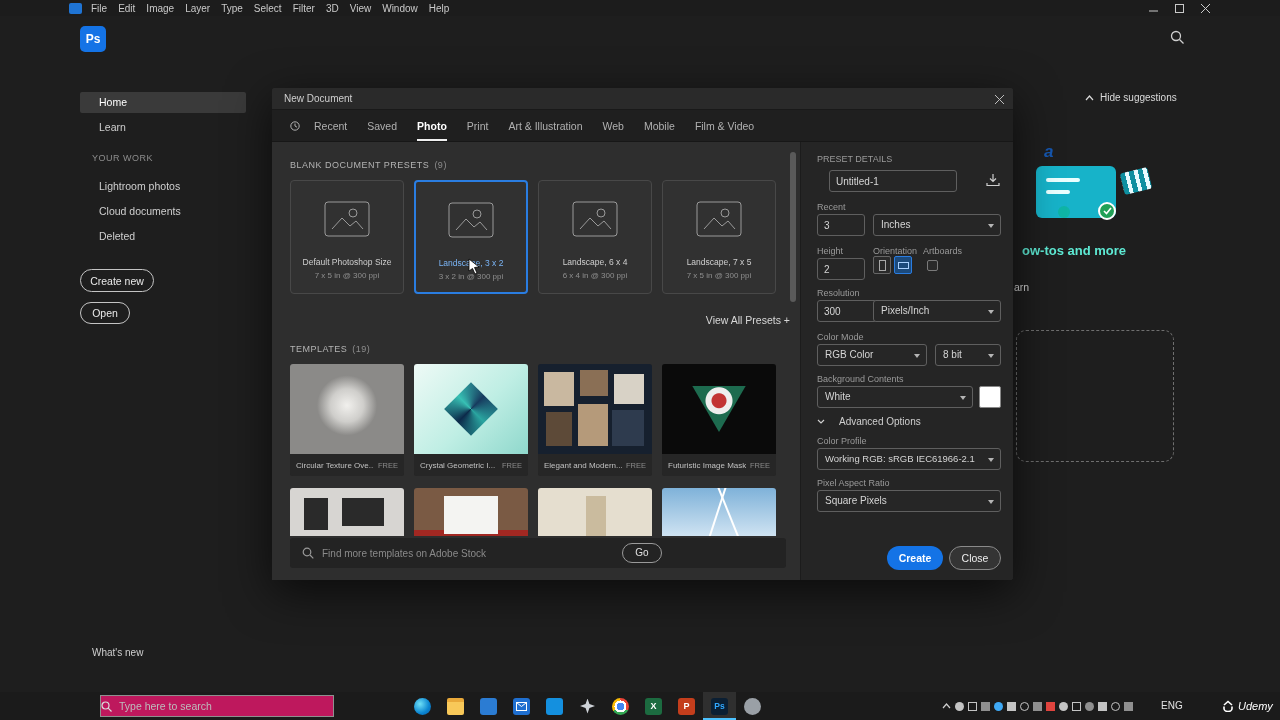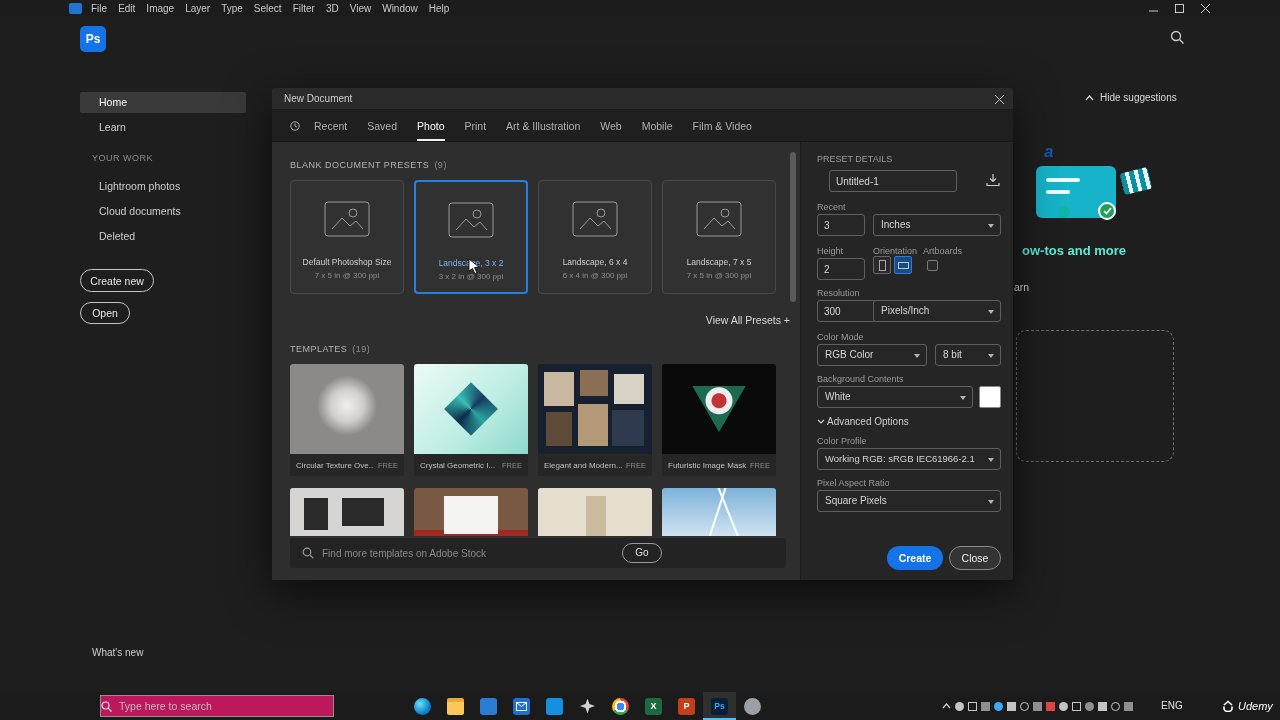--- a/index.html
+++ b/index.html
@@ -52,21 +52,21 @@
   .dialog { position:absolute; left:272px; top:88px; width:741px; height:492px; background:#2e2e2e;
             border-radius:3px; box-shadow:0 12px 45px rgba(0,0,0,.65); }
   .dlg-title { height:22px; background:#2a2a2a; border-bottom:1px solid #191919; display:flex;
                align-items:center; padding-left:12px; font-size:10px; color:#cfcfcf; position:relative;
                border-radius:3px 3px 0 0; }
   .dlg-close { position:absolute; right:6px; top:3px; width:16px; height:16px;
                display:flex; align-items:center; justify-content:center; }
   .tabstrip { height:32px; background:#1f1f1f; border-bottom:1px solid #171717; display:flex;
               align-items:stretch; padding-left:18px; gap:20px; font-size:10.5px; color:#b0b0b0; }
   .tab { display:flex; align-items:center; gap:14px; border-bottom:2px solid transparent; padding-top:2px; }
-  .tab.active { color:#fff; border-bottom-color:#f0f0f0; }
+  .tab.active { color:#fff; border-bottom-color:#f0f0f0;font-weight:bold; }
 
   .content { position:absolute; left:0; top:54px; width:528px; height:438px; background:#2e2e2e; overflow:hidden; }
   .sec-head { position:absolute; left:18px; font-size:9px; color:#b3b3b3; letter-spacing:.5px; }
   .sec-head .cnt { color:#8d8d8d; margin-left:5px; }
 
   .preset-card { position:absolute; top:38px; width:114px; height:114px; background:#313131;
                  border:1px solid #484848; border-radius:4px; }
   .preset-card.selected { border:2px solid #2a7de1; }
   .ph-icon { position:absolute; top:20px; left:50%; transform:translateX(-50%); }
   .p-name { position:absolute; top:76px; left:0; width:100%; text-align:center; font-size:8.5px; color:#cfcfcf; }
@@ -129,21 +129,21 @@
         color:#d5d5d5; font-size:10px; line-height:20px; padding:0 16px 0 7px; white-space:nowrap; overflow:hidden; }
   .chev { position:absolute; right:6px; top:9px; width:0; height:0;
           border-left:3.5px solid transparent; border-right:3.5px solid transparent; border-top:4px solid #b5b5b5; }
   .orient { position:absolute; width:18px; height:18px; border:1px solid #666; border-radius:2px;
             background:#2a2a2a; display:flex; align-items:center; justify-content:center; }
   .orient .pg { border:1px solid #a8a8a8; }
   .orient.sel { border-color:#2a7de1; background:#1c4a7c; }
   .orient.sel .pg { border-color:#a8d0ff; }
   .checkbox { position:absolute; width:11px; height:11px; border:1px solid #7a7a7a; background:#2a2a2a; border-radius:2px; }
   .swatch { position:absolute; width:22px; height:22px; background:#fff; border:1px solid #888; border-radius:2px; }
-  .adv { position:absolute; left:16px; top:274px; display:flex; align-items:center; gap:2px;
+  .adv { position:absolute; left:16px; top:274px; display:flex; align-items:center; gap:14px;
          font-size:10px; color:#cfcfcf; }
   .btn-create { position:absolute; left:86px; top:404px; width:56px; height:24px; border:none; border-radius:12px;
                 background:#1473e6; color:#fff; font-size:10.5px; font-weight:bold; }
   .btn-close { position:absolute; left:148px; top:404px; width:52px; height:24px; border:1px solid #8a8a8a;
                border-radius:12px; background:#343434; color:#eee; font-size:10.5px; }
 
   
   .taskbar { position:absolute; left:0; top:692px; width:1280px; height:28px; background:#1b1b1b; }
   .tb-search { position:absolute; left:100px; top:3px; width:234px; height:22px; background:#be185d;
                border:1px solid #8f8f8f; display:flex; align-items:center; }

